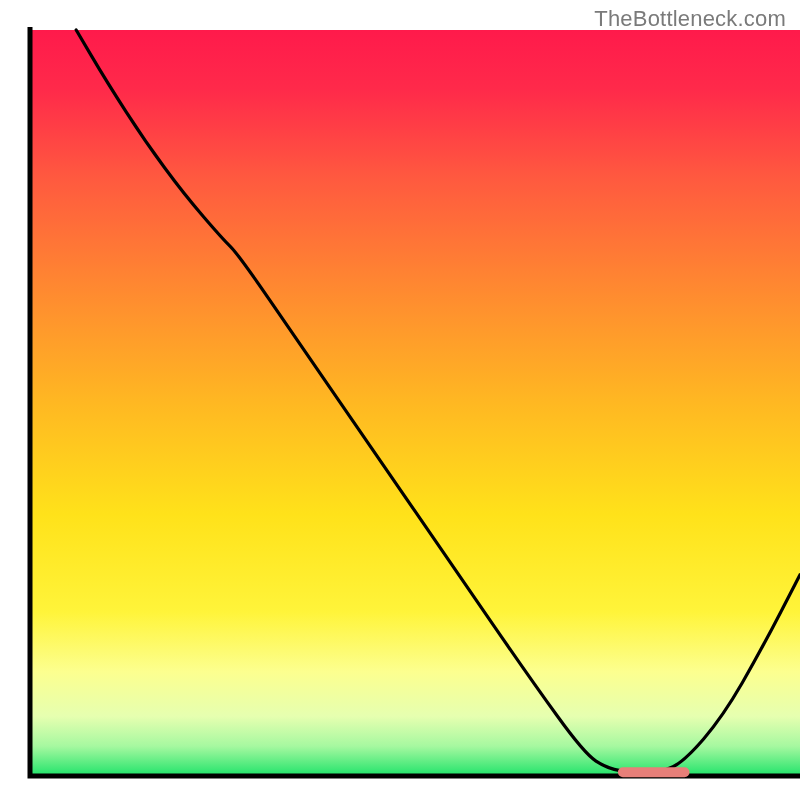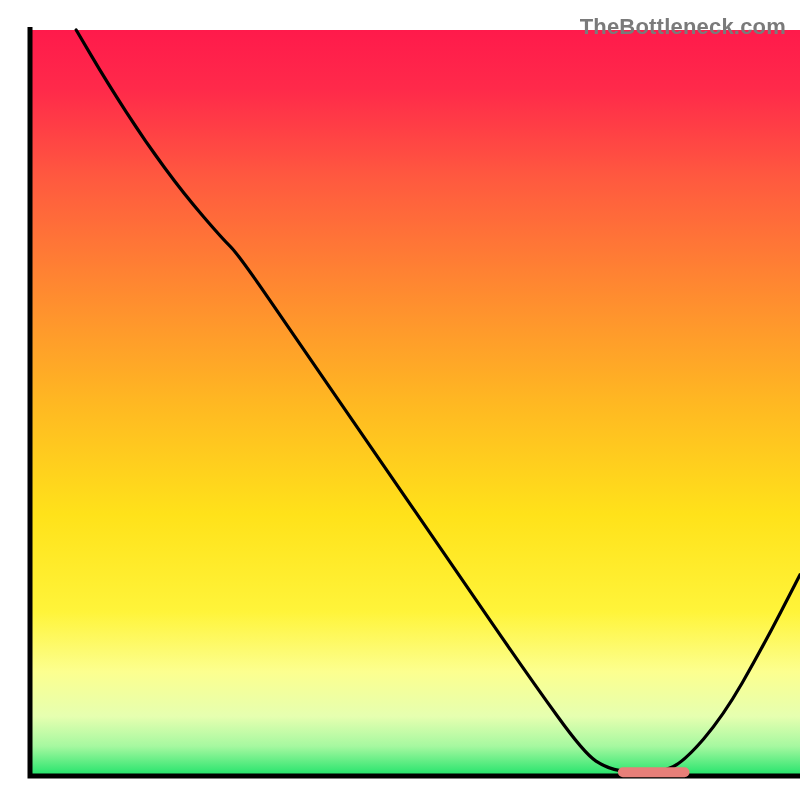--- a/index.html
+++ b/index.html
@@ -6,25 +6,25 @@
     margin: 0;
     padding: 0;
     background: #ffffff;
     width: 800px;
     height: 800px;
     overflow: hidden;
     font-family: Arial, Helvetica, sans-serif;
   }
   .watermark {
     position: absolute;
-    top: 14px;
+    top: 6px;
     right: 14px;
     color: #7a7a7a;
     font-size: 22px;
-    font-weight: 700;
+    font-weight: 400;
     letter-spacing: 0.2px;
     user-select: none;
   }
   .chart-wrap {
     position: absolute;
     left: 0;
     top: 0;
     width: 800px;
     height: 800px;
   }

